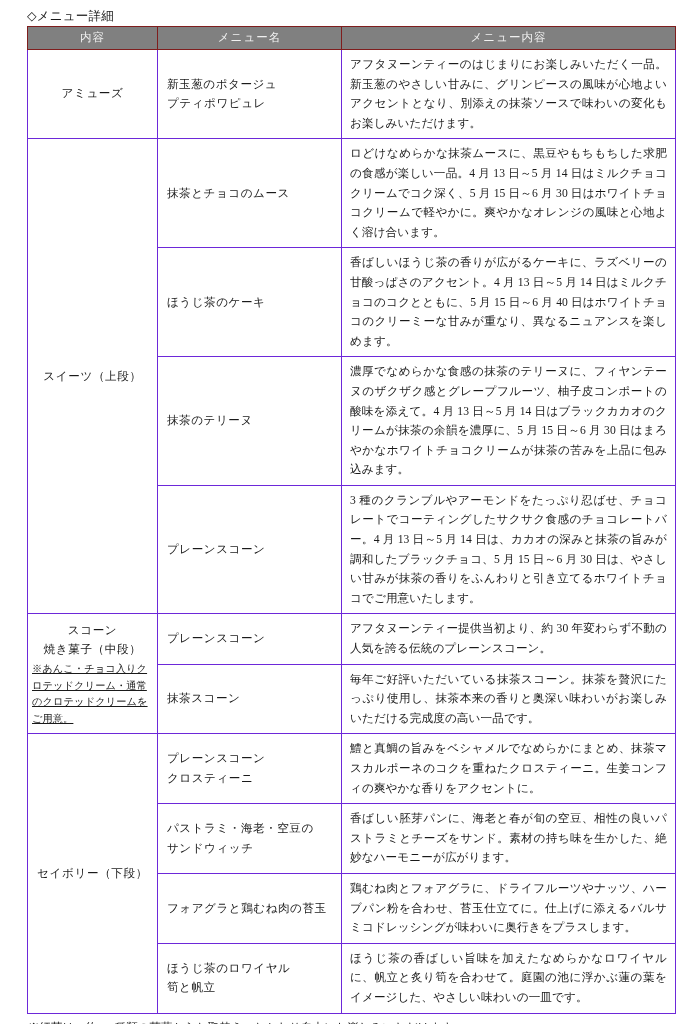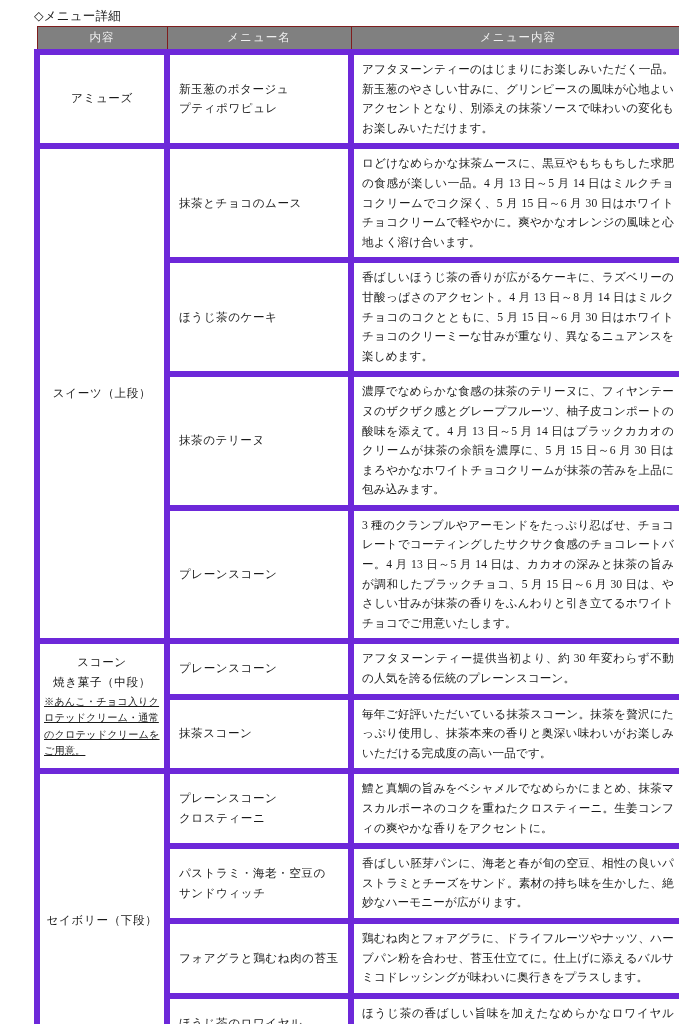--- a/index.html
+++ b/index.html
@@ -12,21 +12,21 @@
     height: 1024px;
     font-family: "Liberation Serif", "DejaVu Serif", serif;
     color: #1a1a1a;
     -webkit-font-smoothing: antialiased;
   }
   .page {
     position: relative;
     width: 679px;
     height: 1024px;
     box-sizing: border-box;
-    padding: 9px 13px 0 34px;
+    padding: 9px 13px 0 27px;
   }
   .doc-title {
     font-size: 12.5px;
     line-height: 14px;
     letter-spacing: 0.2px;
     margin: 0 0 3px 0;
     white-space: nowrap;
   }
   table.menu-table {
     width: 648px;
@@ -44,21 +44,21 @@
     font-weight: normal;
     font-size: 11.5px;
     line-height: 13px;
     letter-spacing: 1px;
     text-align: center;
     padding: 4px 2px 5px 2px;
     border: 1px solid #7f1d1d;
     white-space: nowrap;
   }
   tbody td {
-    border: 6px solid #6d28d9;
+    border: 1px solid #6d28d9;
     font-size: 11.6px;
     line-height: 19.6px;
     vertical-align: middle;
     padding: 4px 7px;
     box-sizing: border-box;
   }
   td.cat {
     text-align: center;
     letter-spacing: 0.6px;
     padding: 4px 4px;
@@ -138,21 +138,21 @@
           </td>
           <td class="name">
             <span class="ln">抹茶とチョコのムース</span>
           </td>
           <td class="desc">ロどけなめらかな抹茶ムースに、黒豆やもちもちした求肥の食感が楽しい一品。4 月 13 日～5 月 14 日はミルクチョコクリームでコク深く、5 月 15 日～6 月 30 日はホワイトチョコクリームで軽やかに。爽やかなオレンジの風味と心地よく溶け合います。</td>
         </tr>
         <tr>
           <td class="name">
             <span class="ln">ほうじ茶のケーキ</span>
           </td>
-          <td class="desc">香ばしいほうじ茶の香りが広がるケーキに、ラズベリーの甘酸っぱさのアクセント。4 月 13 日～8 月 14 日はミルクチョコのコクとともに、5 月 15 日～6 月 30 日はホワイトチョコのクリーミーな甘みが重なり、異なるニュアンスを楽しめます。</td>
+          <td class="desc">香ばしいほうじ茶の香りが広がるケーキに、ラズベリーの甘酸っぱさのアクセント。4 月 13 日～5 月 14 日はミルクチョコのコクとともに、5 月 15 日～6 月 40 日はホワイトチョコのクリーミーな甘みが重なり、異なるニュアンスを楽しめます。</td>
         </tr>
         <tr>
           <td class="name">
             <span class="ln">抹茶のテリーヌ</span>
           </td>
           <td class="desc">濃厚でなめらかな食感の抹茶のテリーヌに、フィヤンテーヌのザクザク感とグレープフルーツ、柚子皮コンポートの酸味を添えて。4 月 13 日～5 月 14 日はブラックカカオのクリームが抹茶の余韻を濃厚に、5 月 15 日～6 月 30 日はまろやかなホワイトチョコクリームが抹茶の苦みを上品に包み込みます。</td>
         </tr>
         <tr>
           <td class="name">
             <span class="ln">プレーンスコーン</span>

